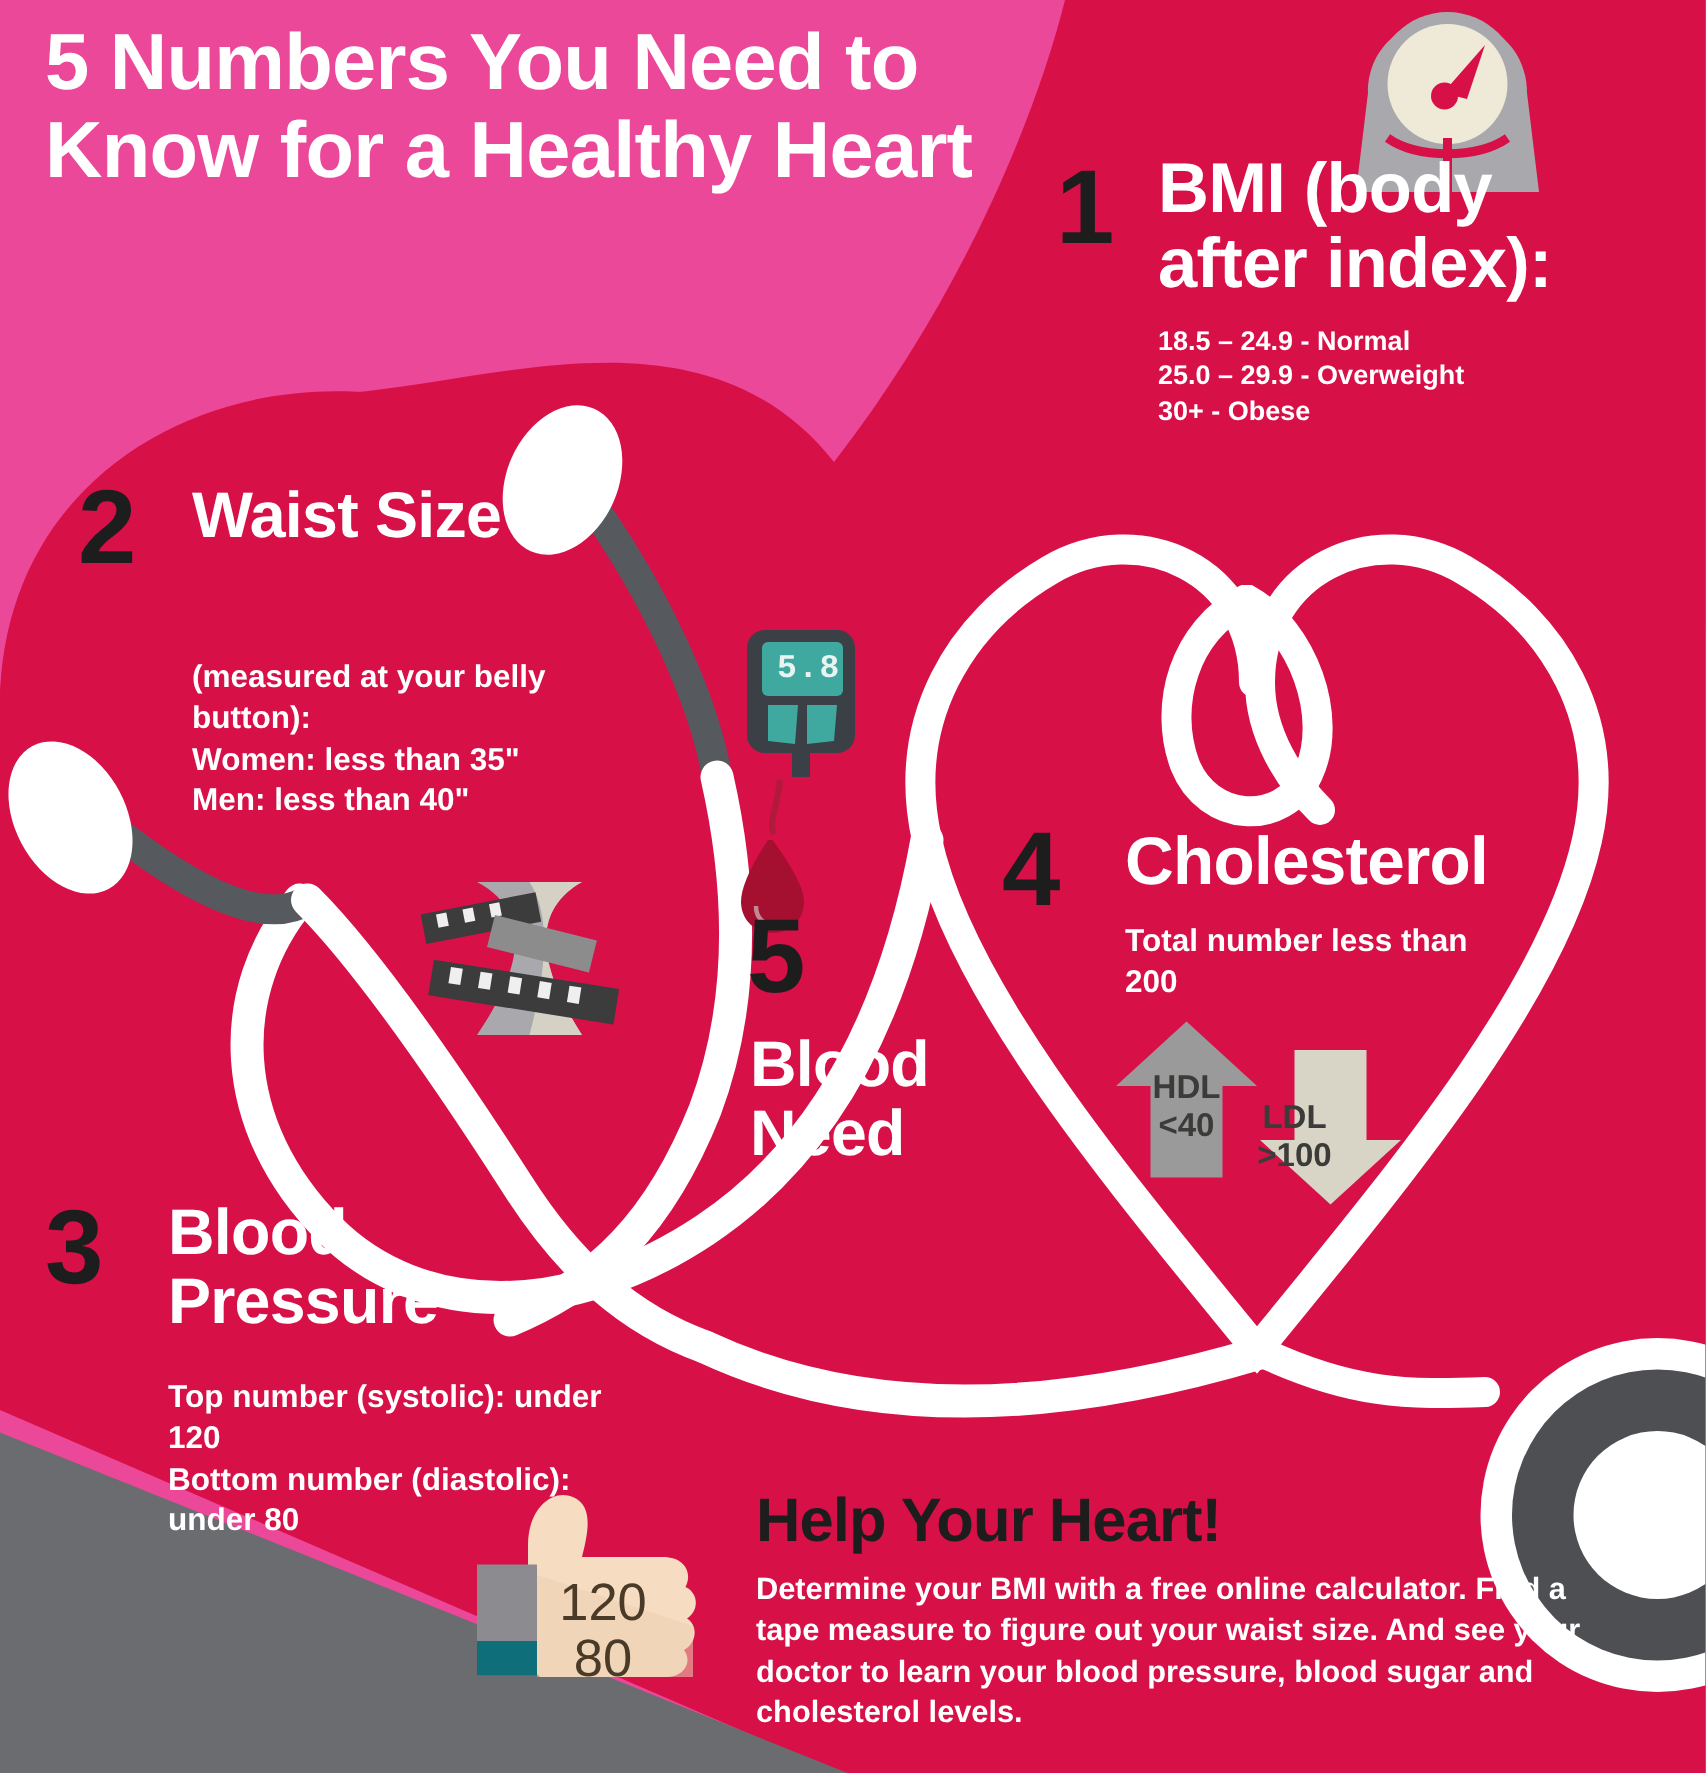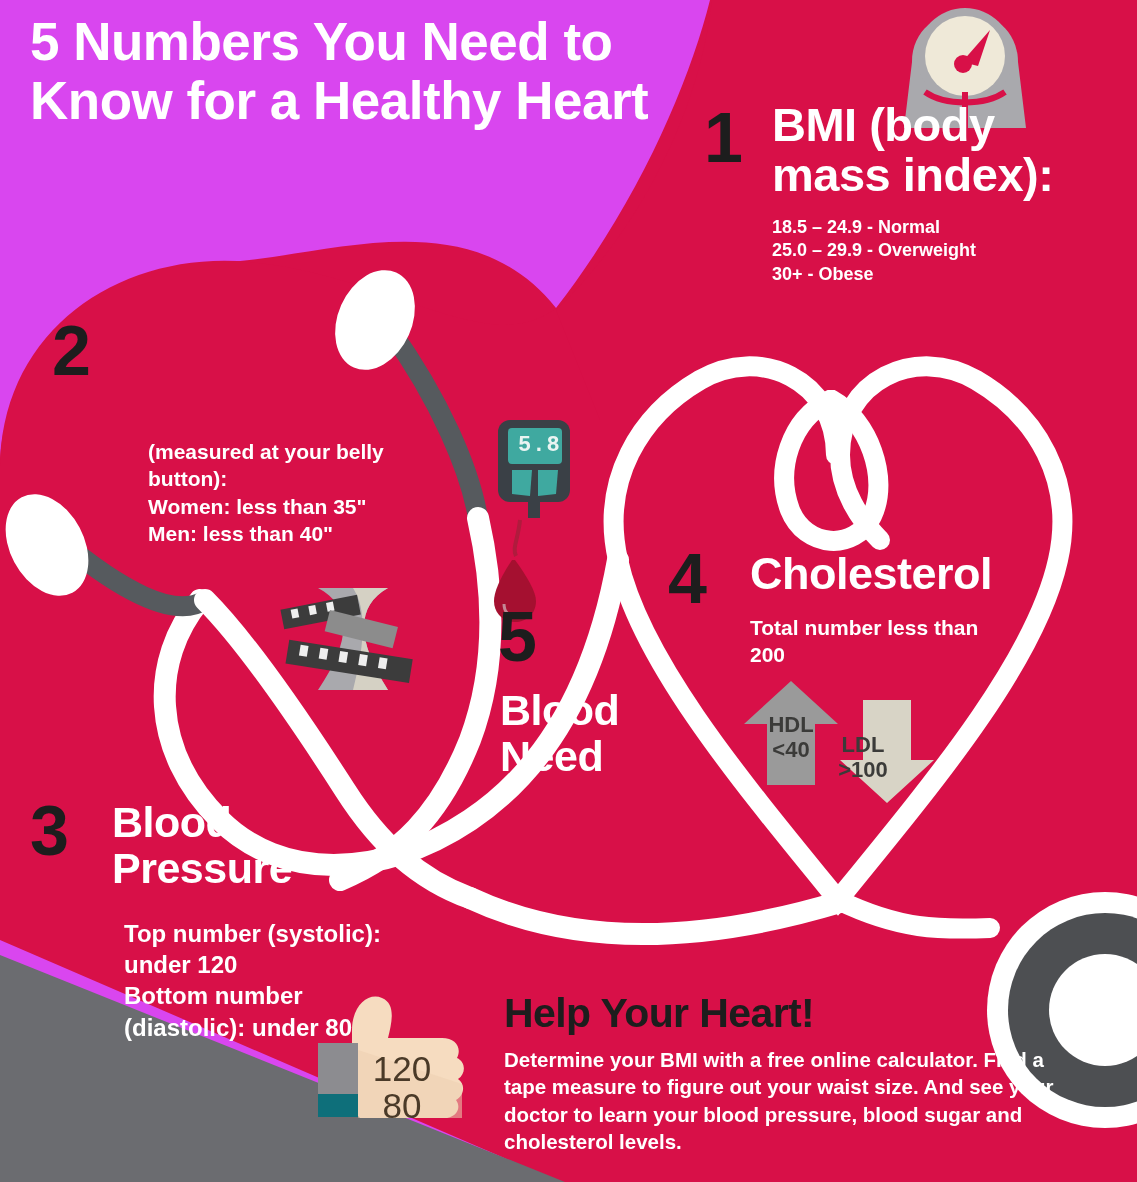--- a/index.html
+++ b/index.html
@@ -4,21 +4,21 @@
 <style>
   html, body {
     margin: 0;
     padding: 0;
     background: #6b6c70;
   }
   #canvas {
     position: relative;
     width: 1137px;
     height: 1182px;
-    background: #d946ef;
+    background: #ec4899;
     overflow: hidden;
     font-family: "Liberation Sans", sans-serif;
   }
   #art {
     position: absolute;
     inset: 0;
     width: 1137px;
     height: 1182px;
   }
   .layer-text {
@@ -62,26 +62,26 @@
   }
 
   
   #n1 { left: 704px; top: 103px; font-size: 70px; }
   #h1 { left: 772px; top: 100px; font-size: 47px; width: 330px; }
   #b1 { left: 772px; top: 216px; font-size: 18px; width: 350px; }
 
   
   #n2 { left: 52px; top: 316px; font-size: 70px; }
   #h2 { left: 128px; top: 322px; font-size: 43px; width: 230px; }
-  #b2 { left: 128px; top: 438px; font-size: 21px; width: 300px; margin-left: 20px; }
+  #b2 { left: 128px; top: 438px; font-size: 21px; width: 300px; }
 
   
   #n3 { left: 30px; top: 796px; font-size: 70px; }
   #h3 { left: 112px; top: 800px; font-size: 43px; width: 260px; }
-  #b3 { left: 112px; top: 918px; font-size: 24px; width: 290px; margin-left: 12px; }
+  #b3 { left: 112px; top: 918px; font-size: 21px; width: 290px; }
 
   
   #n4 { left: 668px; top: 544px; font-size: 70px; }
   #h4 { left: 750px; top: 550px; font-size: 45px; width: 300px; }
   #b4 { left: 750px; top: 614px; font-size: 21px; width: 230px; }
 
   
   #n5 { left: 498px; top: 602px; font-size: 70px; }
   #h5 { left: 500px; top: 688px; font-size: 43px; width: 190px; }
   #b5 { left: 500px; top: 806px; font-size: 21px; width: 290px; }
@@ -277,26 +277,27 @@
       <rect x="318" y="1094" width="40" height="23" fill="#0e6f7a"></rect>
       <path d="M 358 1050 L 462 1084 L 462 1118 L 358 1118 Z" fill="#ecd0b1" opacity="0.55"></path>
     </g>
   </svg>
 
   <div class="layer-text">
 
     <div class="title">5 Numbers You Need to Know for a Healthy Heart</div>
 
     <div class="bignum" id="n1">1</div>
-    <div class="heading" id="h1">BMI (body mass index):</div>
+    <div class="heading" id="h1">BMI (body after index):</div>
     <div class="body" id="b1" style="white-space:pre-line">18.5 – 24.9 - Normal
 25.0 – 29.9 - Overweight
 30+ - Obese</div>
 
     <div class="bignum" id="n2">2</div>
+    <div class="heading" id="h2">Waist Size</div>
     <div class="body" id="b2" style="white-space:pre-line">(measured at your belly button):
 Women: less than 35"
 Men: less than 40"</div>
 
     <div class="bignum" id="n3">3</div>
     <div class="heading" id="h3">Blood Pressure</div>
     <div class="body" id="b3" style="white-space:pre-line">Top number (systolic): under 120
 Bottom number (diastolic): under 80</div>
 
     <div class="bignum" id="n4">4</div>

